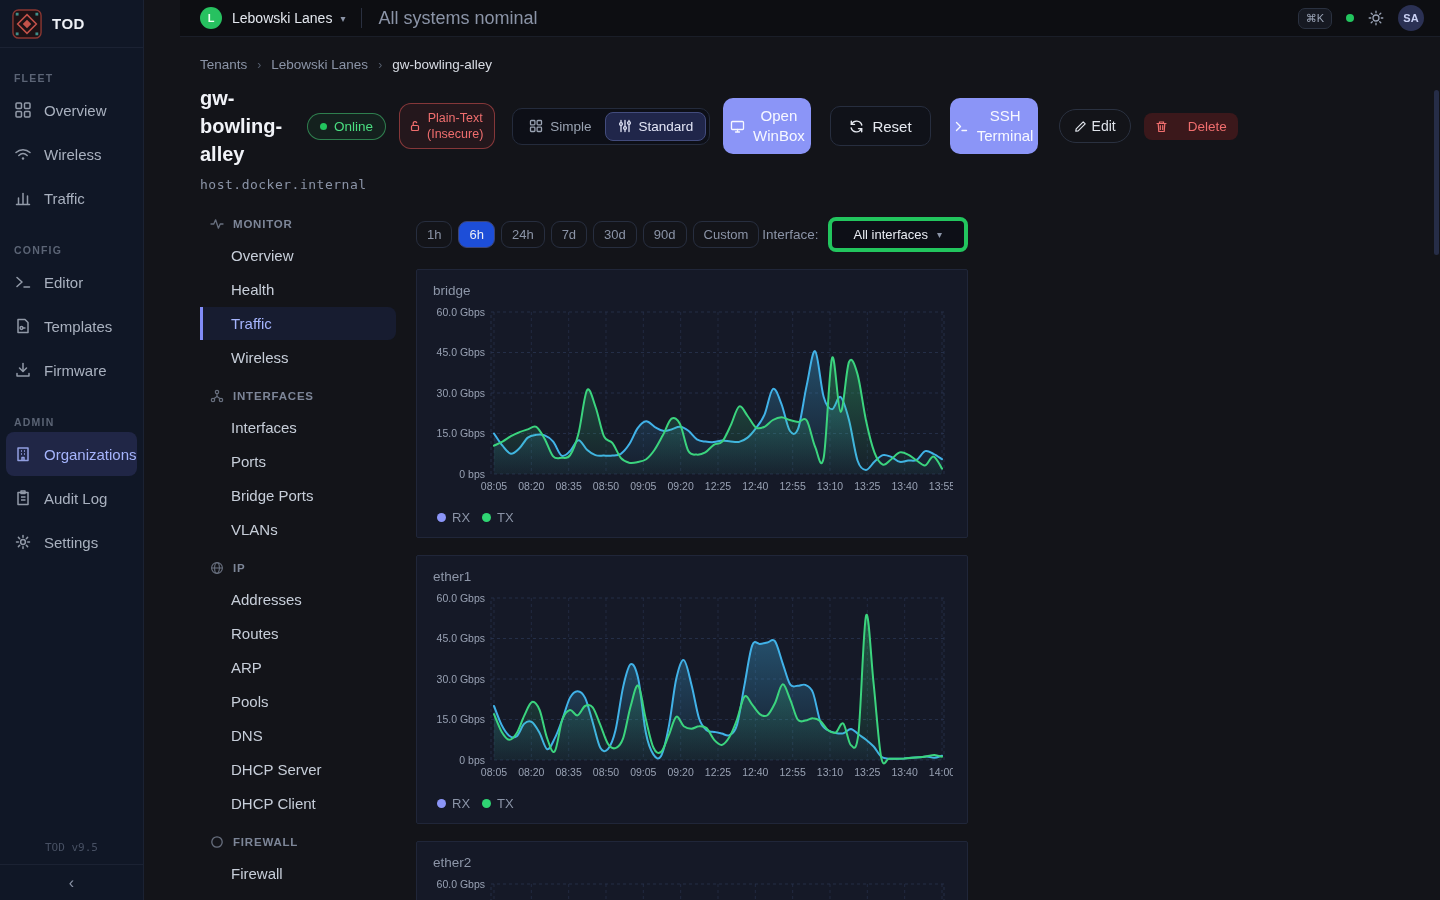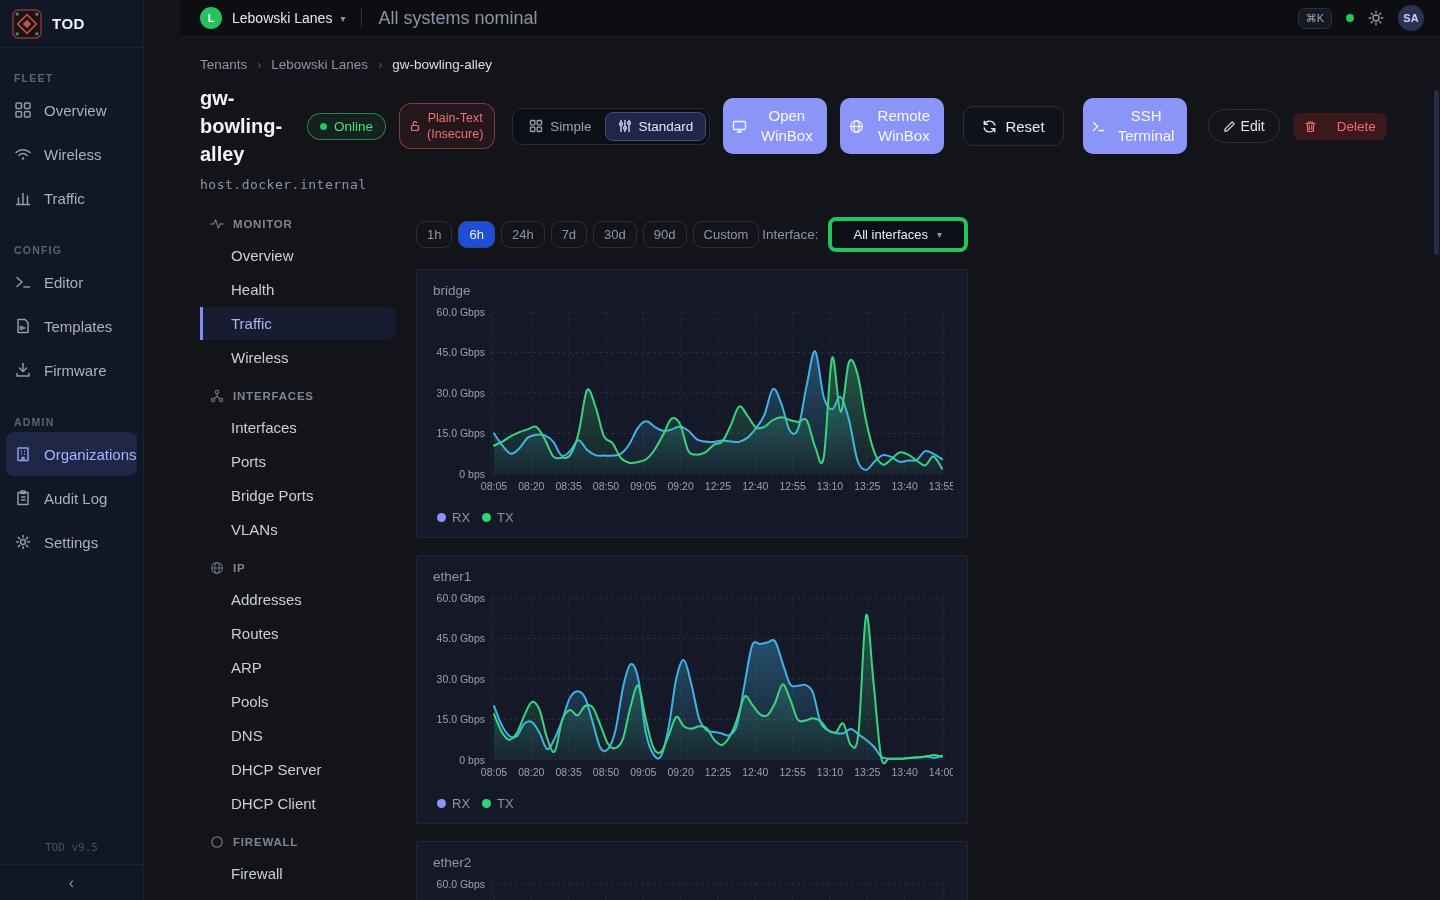--- a/index.html
+++ b/index.html
@@ -48,21 +48,21 @@
   .badge-insecure svg { width:12px; height:12px; flex:0 0 auto; }
   .badge-insecure .txt { text-align:center; }
 
   .segmented { display:flex; align-items:center; background:#0d0f17; border:1px solid #242b3c; border-radius:10px; padding:3px; margin-left:4px; }
   .seg-opt { display:flex; align-items:center; gap:7px; padding:6px 12px; font-size:13.5px; color:#9aa3b2; border-radius:8px; border:1px solid transparent; }
   .seg-opt svg { width:14px; height:14px; }
   .seg-opt.active { background:#20264a; border-color:#434c7d; color:#e3e6f7; }
 
   .btn { display:flex; align-items:center; justify-content:center; gap:8px; border-radius:10px; font-size:15px; cursor:default; }
   .btn svg { flex:0 0 auto; }
-  .btn-primary { width:104px; height:56px; background:#8b95f7; color:#f7f8ff; padding:0 8px; }
+  .btn-primary { width:88px; height:56px; background:#8b95f7; color:#f7f8ff; padding:0 8px; }
   .btn-primary .lbl { width:64px; text-align:center; line-height:20px; }
   .btn-primary svg { width:15px; height:15px; }
   .btn-reset { height:40px; padding:0 18px; background:#101219; border:1px solid #272e3f; color:#e6e9f0; margin-left:6px; margin-right:6px; }
   .btn-reset svg { width:15px; height:15px; }
   .btn-edit { height:34px; padding:0 14px; border-radius:17px; border:1px solid #2a3140; color:#dfe3ea; font-size:14px; gap:5px; margin-left:8px; }
   .btn-edit svg { width:13px; height:13px; }
   .btn-delete { height:27px; padding:0 11px; border-radius:8px; background:#3b181b; color:#f06e6e; font-size:13.5px; gap:20px; }
   .btn-delete svg { width:13px; height:13px; }
 
   .hostname { margin-top:9px; font-size:13px; color:#8b94a7; letter-spacing:.5px; }
@@ -280,28 +280,20 @@
     </div>
 
     <button class="btn btn-primary" style="border:none;">
       <svg viewBox="0 0 15 15" fill="none" stroke="currentColor" stroke-width="1.3" stroke-linecap="round">
           <rect x="1.5" y="2.5" width="12" height="8" rx="1"></rect>
           <path d="M5.5 13 H9.5 M7.5 10.5 V13"></path>
         </svg>
       <span class="lbl">Open WinBox</span>
     </button>
 
-    <button class="btn btn-primary" style="border:none;">
-      <svg viewBox="0 0 15 15" fill="none" stroke="currentColor" stroke-width="1.2">
-          <circle cx="7.5" cy="7.5" r="5.8"></circle>
-          <ellipse cx="7.5" cy="7.5" rx="2.6" ry="5.8"></ellipse>
-          <path d="M1.7 7.5 H13.3"></path>
-        </svg>
-      <span class="lbl">Remote WinBox</span>
-    </button>
 
     <button class="btn btn-reset">
       <svg viewBox="0 0 15 15" fill="none" stroke="currentColor" stroke-width="1.4" stroke-linecap="round">
           <path d="M12.8 6 A5.5 5.5 0 0 0 2.6 5.2"></path>
           <path d="M2.3 2.2 V5.4 H5.5"></path>
           <path d="M2.2 9 A5.5 5.5 0 0 0 12.4 9.8"></path>
           <path d="M12.7 12.8 V9.6 H9.5"></path>
         </svg>
       <span>Reset</span>
     </button>

